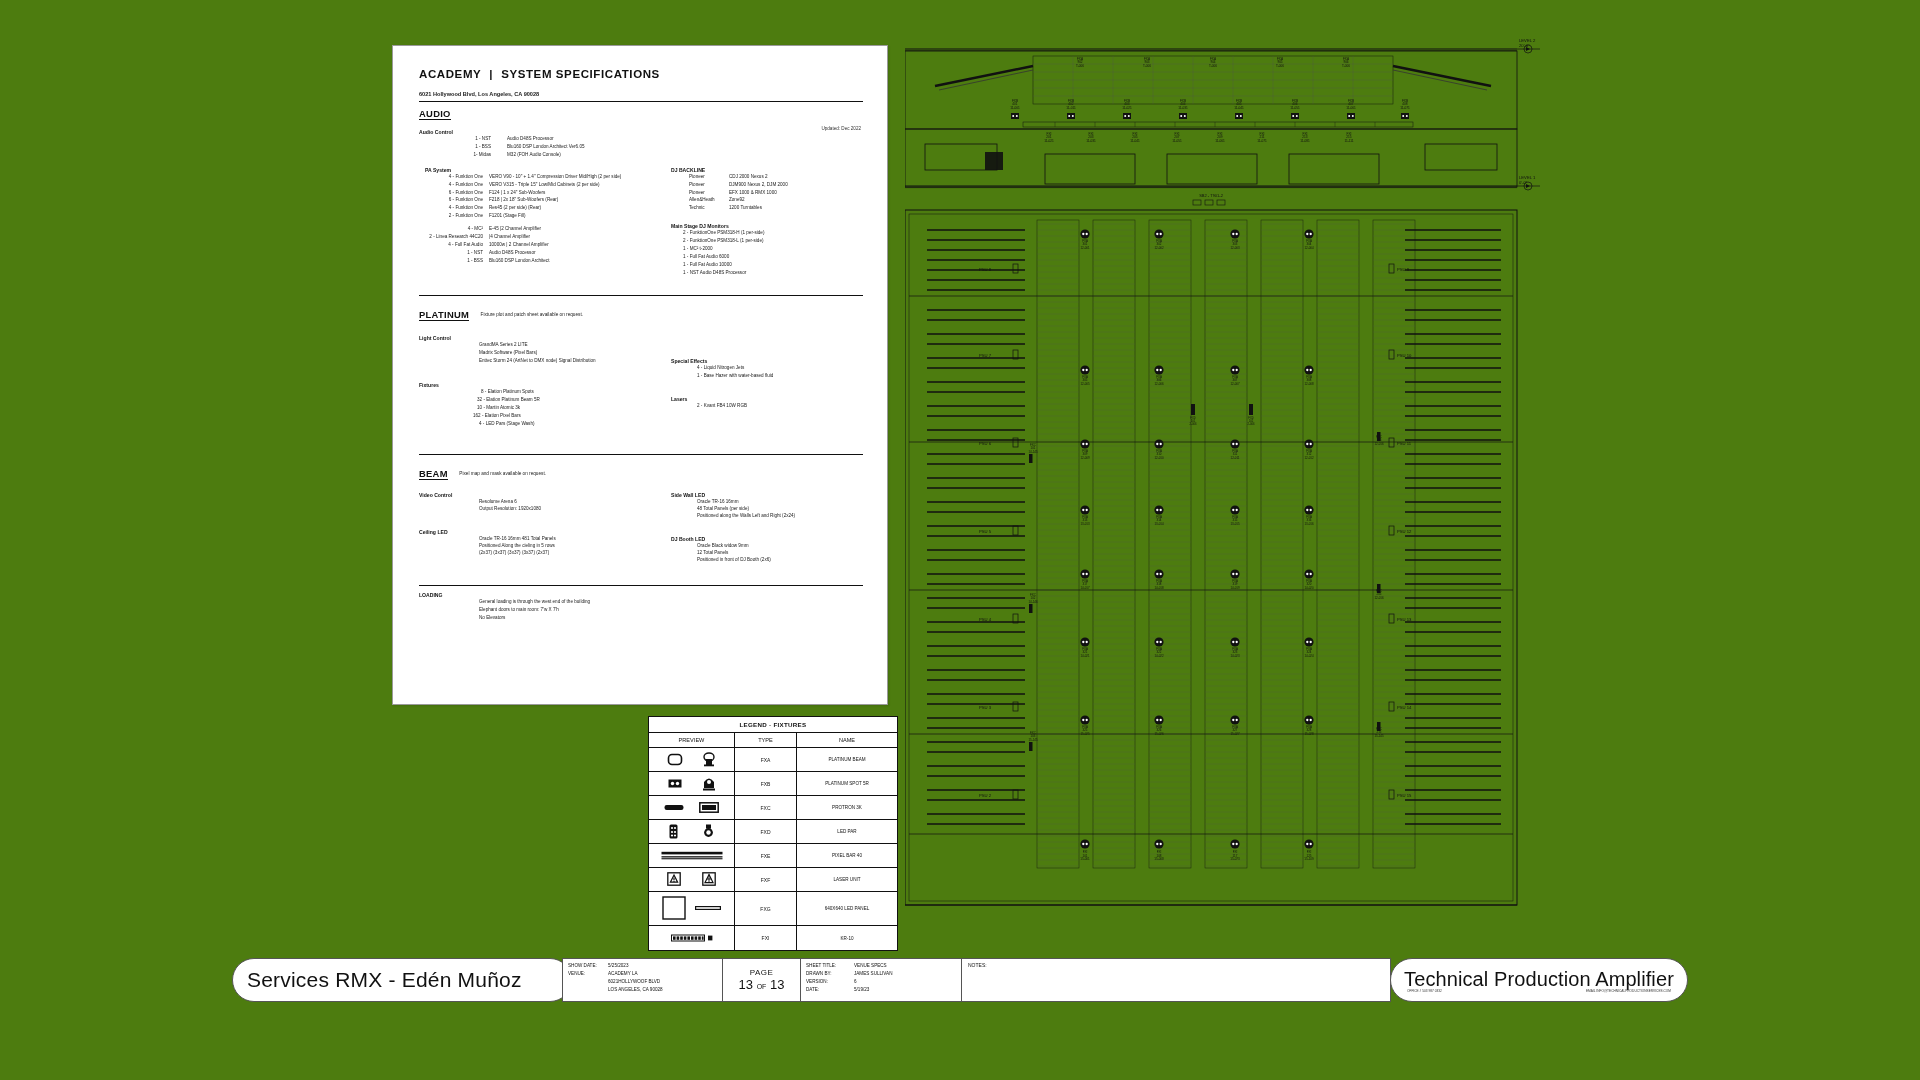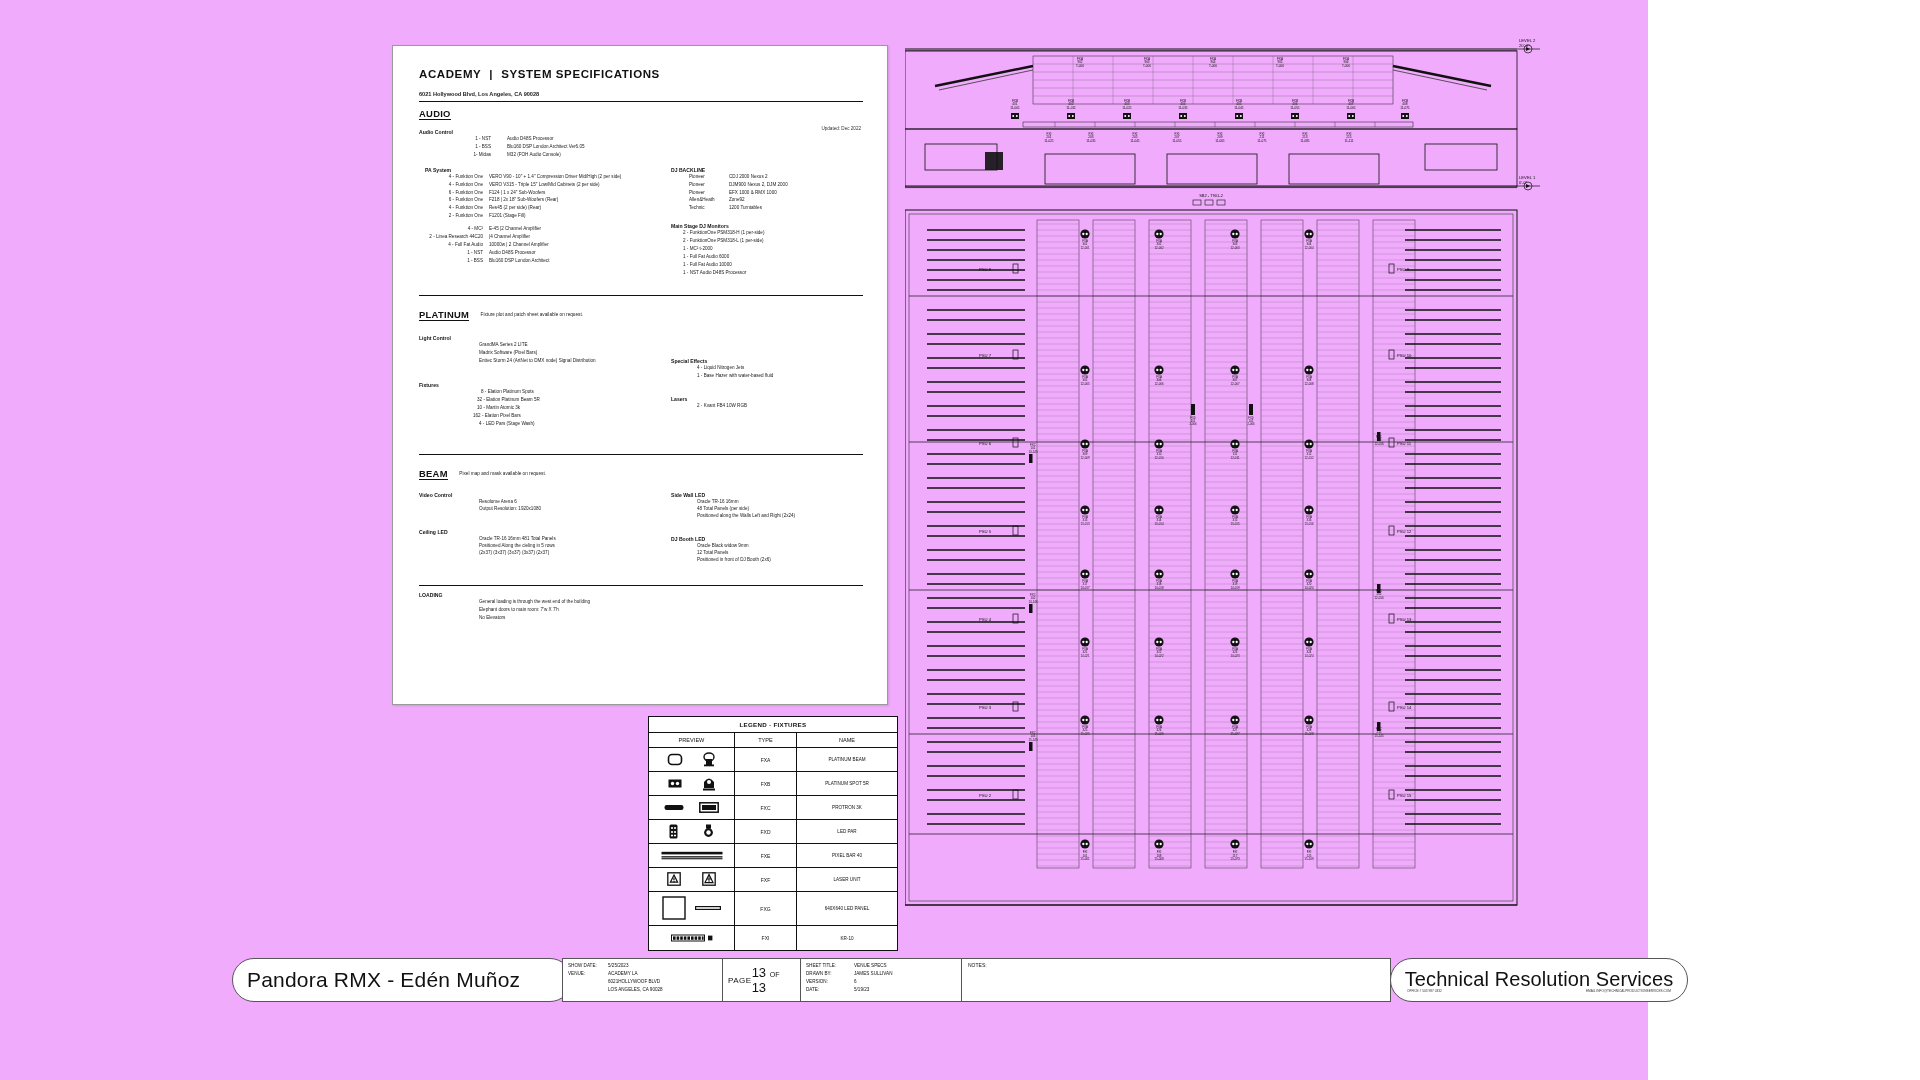--- a/index.html
+++ b/index.html
@@ -2,21 +2,21 @@
 <html><head>
 <meta charset="utf-8">
 <style>
   * { box-sizing: border-box; margin: 0; padding: 0; }
   html, body {
     width: 1920px; height: 1080px;
     background: #ffffff;
     font-family: "Liberation Sans", sans-serif;
     overflow: hidden;
   }
-  #sheet { position: relative; width: 1648px; height: 1080px; background:#f0abfc; }
+  #sheet { position: relative; width: 1920px; height: 1080px; background:#4d7c0f; }
 
   
   .spec-doc {
     position:absolute; left:392px; top:45px; width:496px; height:660px;
     background:#fff; border:1px solid #9a9a9a;
     box-shadow: 1px 1px 2px rgba(0,0,0,.13);
     padding: 22px 24px 0 26px;
   }
   .doc-title { font-size:11.5px; font-weight:bold; letter-spacing:.6px; color:#111; }
   .doc-title .bar { padding:0 8px; font-weight:bold; }
@@ -70,21 +70,21 @@
     border:1.4px solid #555; border-radius:22px; background:#fff;
     display:flex; align-items:center; padding-left:14px;
   }
   .tb-left span { font-size:21px; color:#111; letter-spacing:.2px; white-space:nowrap; }
   .tb-mid { position:absolute; left:330px; top:0; width:400px; height:44px; border:1px solid #555; background:#fff; display:flex; }
   .tb-cell { border-right:1px solid #555; padding:3px 5px; }
   .tb-cell:last-child { border-right:0; }
   .tb-info { width:160px; font-size:4.6px; color:#111; line-height:8px; }
   .tb-info .kv { display:flex; }
   .tb-info .k { width:40px; }
-  .tb-page { width:78px; display:flex; flex-direction:row; align-items:center; justify-content:center; }
+  .tb-page { width:78px; display:flex; flex-direction:column; align-items:center; justify-content:center; }
   .tb-page .lbl { font-size:8px; color:#111; letter-spacing:.5px; }
   .tb-page .num { font-size:13px; color:#111; }
   .tb-page .num small { font-size:7px; }
   .tb-sheet { flex:1; font-size:4.6px; color:#111; line-height:8px; }
   .tb-sheet .kv { display:flex; }
   .tb-sheet .k { width:48px; }
   .tb-notes { position:absolute; left:729px; top:0; width:430px; height:44px; border:1px solid #555; background:#fff; padding:3px 6px; font-size:5px; color:#111; }
   .tb-right {
     position:absolute; left:1158px; top:0; width:298px; height:44px;
     border:1.4px solid #555; border-radius:22px; background:#fff;
@@ -1890,21 +1890,21 @@
             <text x="404" y="826.2">15-109</text>
           </g>
       </g>
 
       <line x1="0" y1="871" x2="612" y2="871" stroke="#111" stroke-width="1"></line>
     </svg>
   </div>
 
   <div class="titleblock">
     <div class="tb-left">
-      <span>Pandora RMX - Edén Muñoz</span>
+      <span>Services RMX - Edén Muñoz</span>
     </div>
 
     <div class="tb-mid">
       <div class="tb-cell tb-info">
         <div class="kv">
             <span class="k">SHOW DATE:</span>
             <span>5/25/2023</span>
           </div>
         <div class="kv">
             <span class="k">VENUE:</span>
@@ -1947,21 +1947,21 @@
             <span>5/19/23</span>
           </div>
       </div>
     </div>
 
     <div class="tb-notes">
       <span>NOTES:</span>
     </div>
 
     <div class="tb-right">
-      <div class="co">Technical Resolution Services</div>
+      <div class="co">Technical Production Amplifier</div>
       <div class="fine">
         <span>OFFICE # 503 987 0332</span>
         <span>EMAIL INFO@TECHNICALPRODUCTIONSERVICES.COM</span>
       </div>
     </div>
   </div>
 
 </div>
 
 </body></html>

